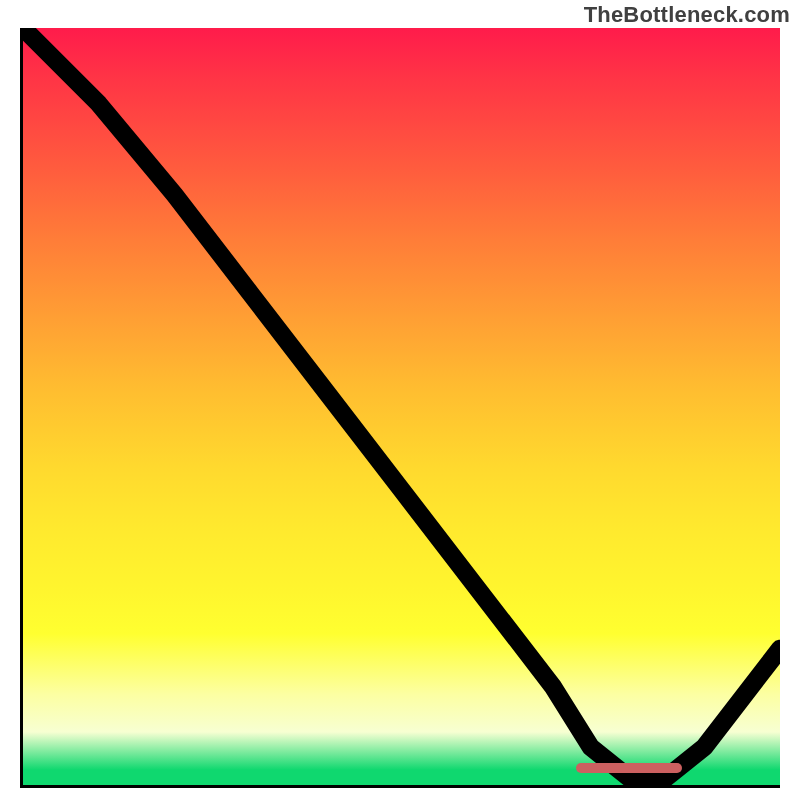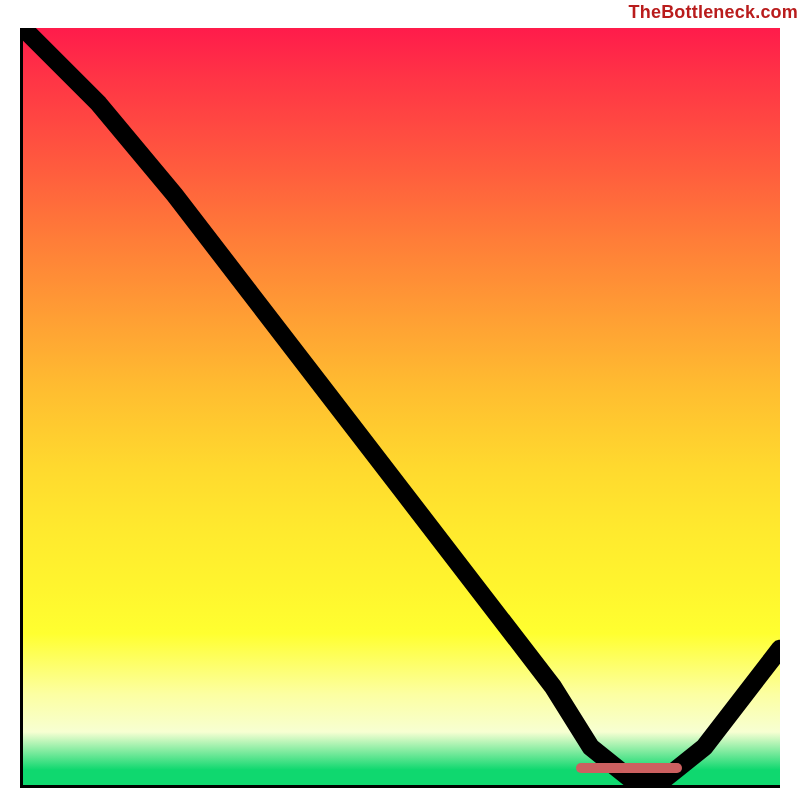--- a/index.html
+++ b/index.html
@@ -9,24 +9,24 @@
   .frame {
     position: relative;
     width: 800px;
     height: 800px;
     background: #fff;
   }
 
   .attribution {
     position: absolute;
     top: 2px;
-    right: 2px;
-    font-size: 18px;
+    right: 10px;
+    font-size: 22px;
     font-weight: 600;
-    color: #b91c1c;
+    color: #404040;
     letter-spacing: 0.2px;
   }
 
   .plot {
     position: absolute;
     left: 20px;
     top: 28px;
     width: 760px;
     height: 760px;
     border-left: 3px solid #000;

